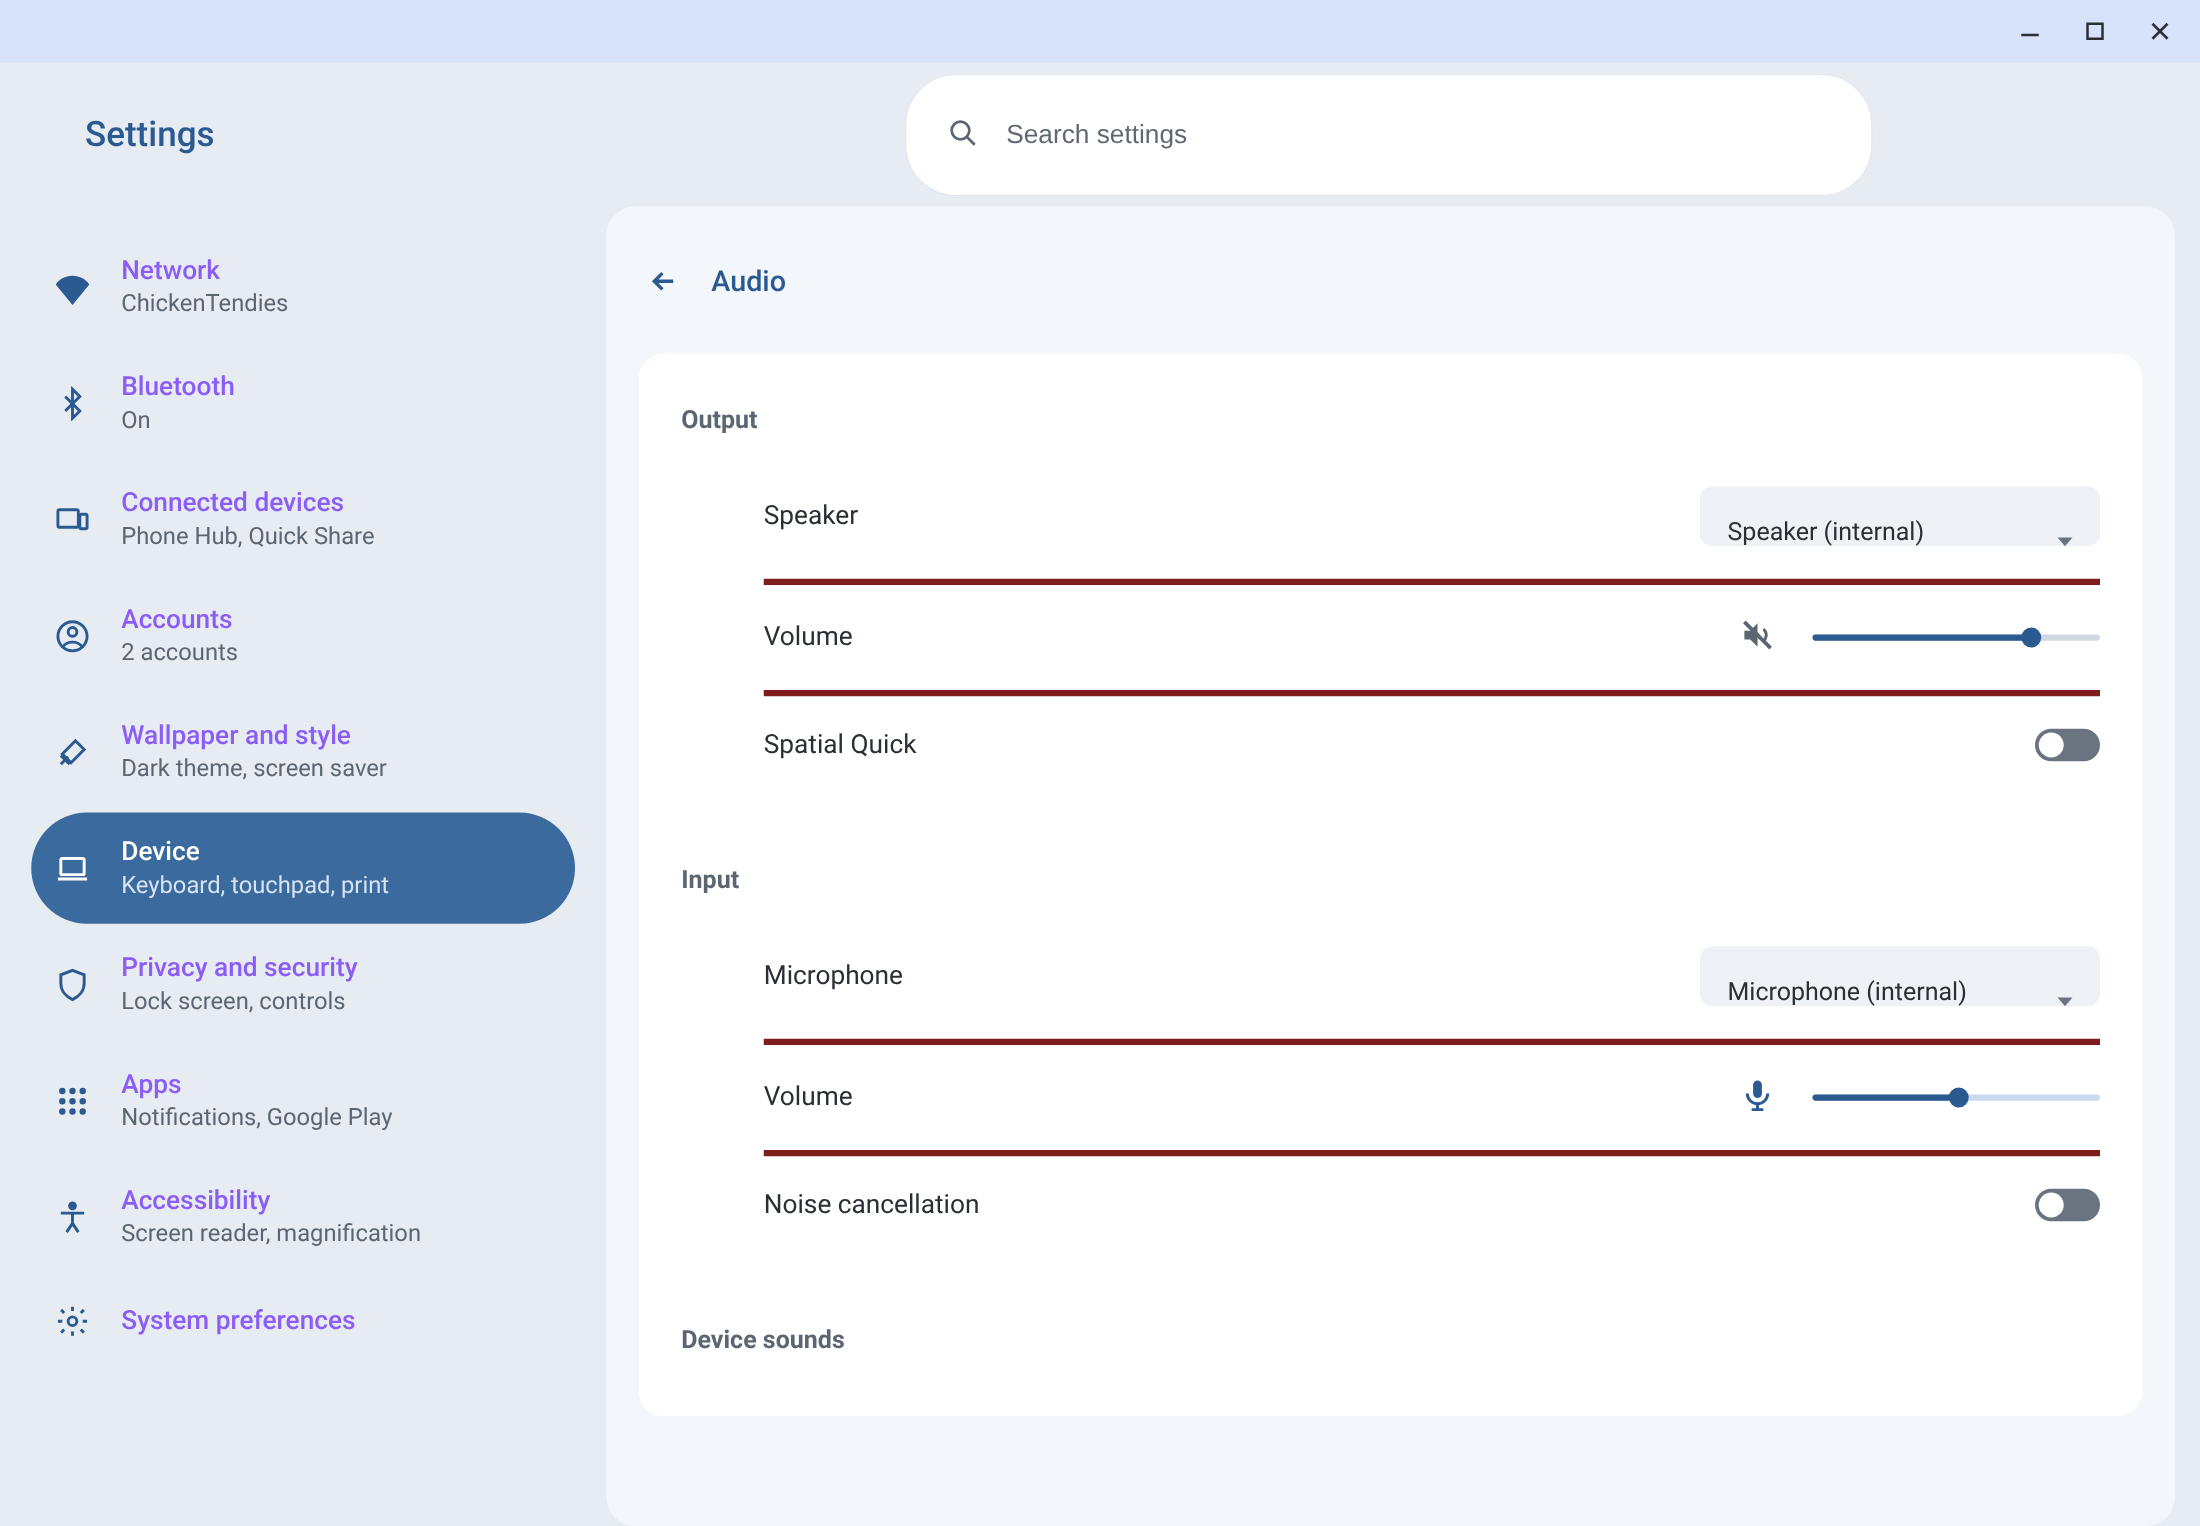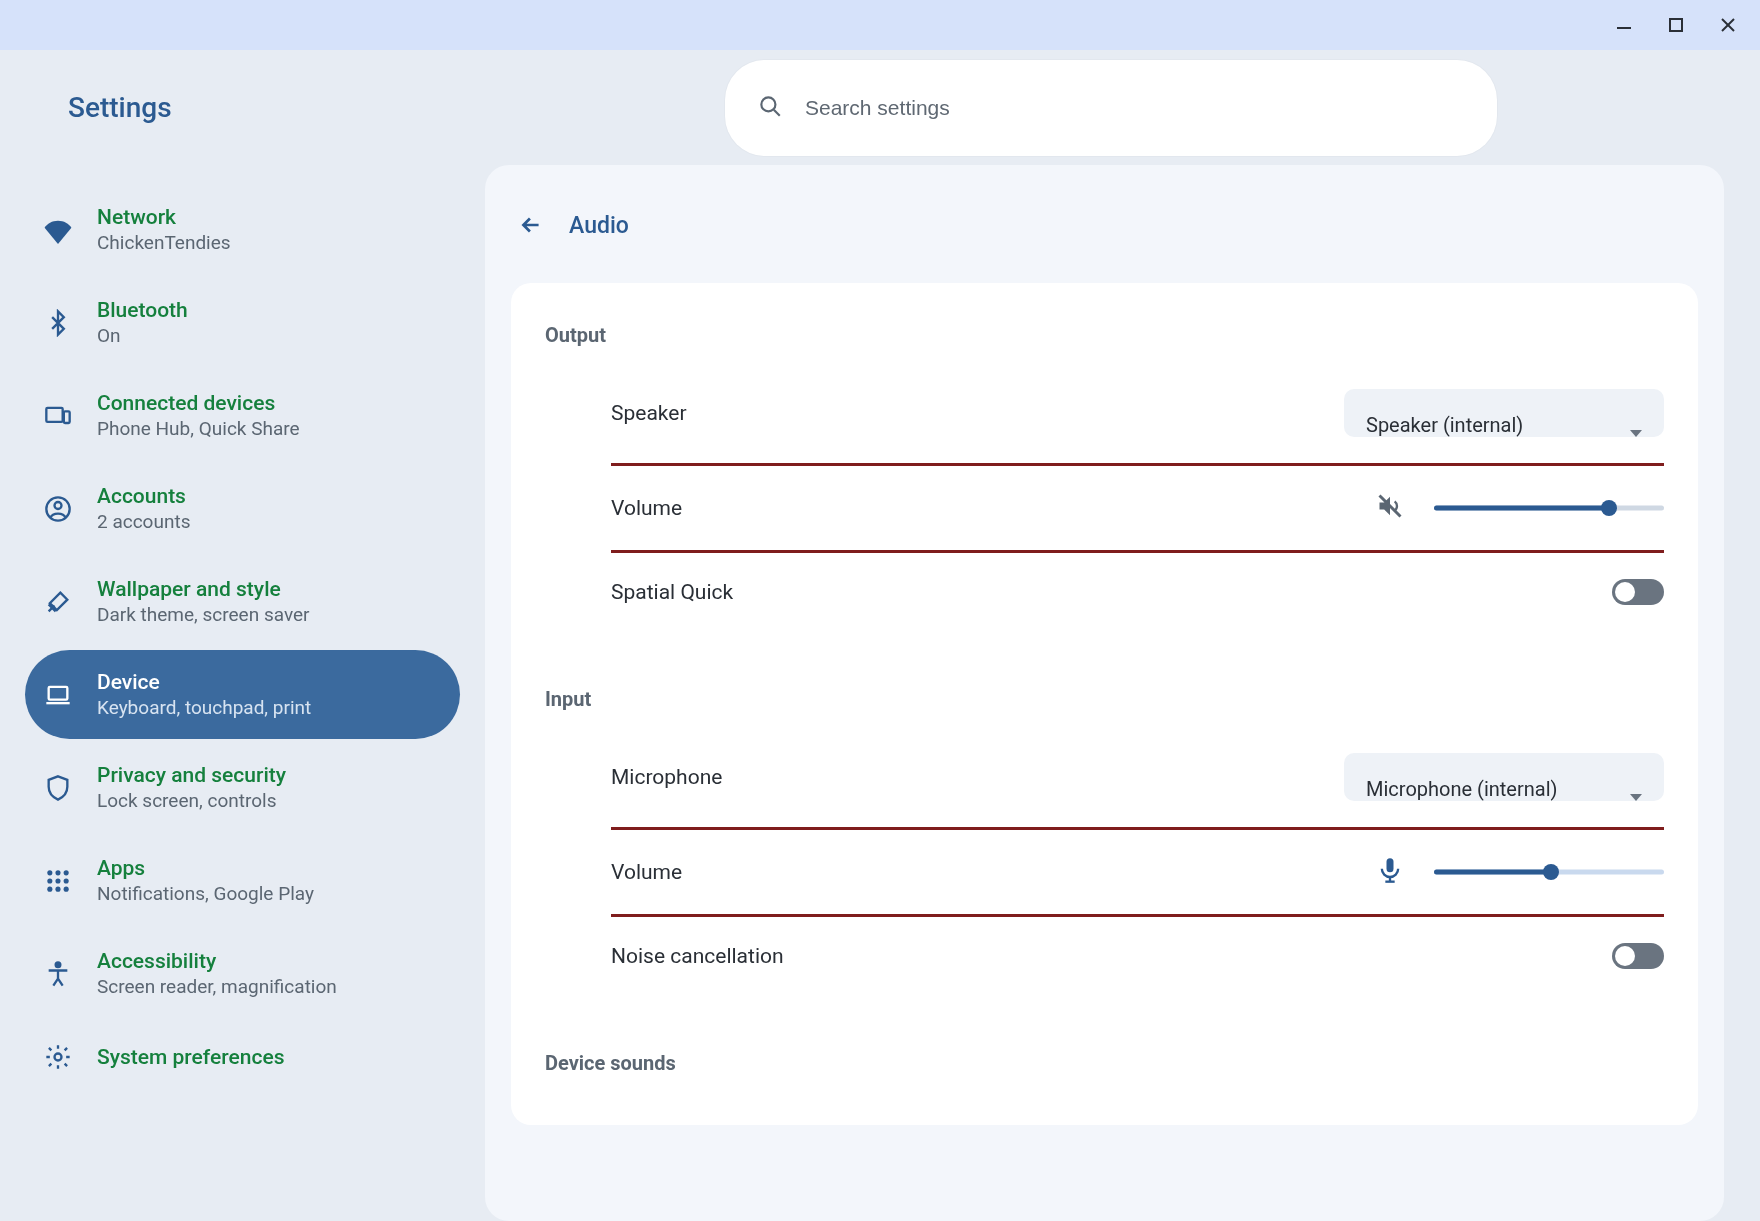--- a/index.html
+++ b/index.html
@@ -81,31 +81,31 @@
       border-radius: 48px;
       cursor: default;
     }
     .sb-item .icon-box {
       width: 30px; height: 30px;
       display: flex; align-items: center; justify-content: center;
       color: #2b5a91;
     }
     .sb-item .icon-box svg { width: 28px; height: 28px; }
     .sb-item .txt { display: flex; flex-direction: column; gap: 2px; }
-    .sb-item .title { font-size: 21px; color: #15803d; font-weight: 500; }
+    .sb-item .title { font-size: 21px; color: #8b5cf6; font-weight: 500; }
     .sb-item .sub   { font-size: 19px; color: #5b6672; }
     .sb-item.active { background: #3b6a9e; }
     .sb-item.active .title { color: #ffffff; }
     .sb-item.active .sub   { color: #d7e3f1; }
     .sb-item.active .icon-box { color: #ffffff; }
 
     
     .content {
       flex: 1;
-      padding-right: 36px;
+      padding-right: 20px;
     }
     .panel {
       background: #f3f6fb;
       border-radius: 24px;
       padding: 40px 0 0 0;
       height: 100%;
     }
     .panel-head {
       display: flex;
       align-items: center;
@@ -136,21 +136,21 @@
     .section-block { margin-bottom: 56px; }
     .section-block:last-child { margin-bottom: 0; }
 
     .row {
       display: flex;
       align-items: center;
       justify-content: space-between;
       padding: 26px 0;
       margin-left: 66px;
     }
-    .row + .row { border-top: 3px solid #7f1d1d; }
+    .row + .row { border-top: 5px solid #7f1d1d; }
     .row-label { font-size: 21px; color: #2a2f36; text-align: right; }
 
     .select {
       background: #eef2f7;
       border-radius: 10px;
       height: 48px;
       min-width: 320px;
       display: flex;
       align-items: flex-end;
       justify-content: space-between;

